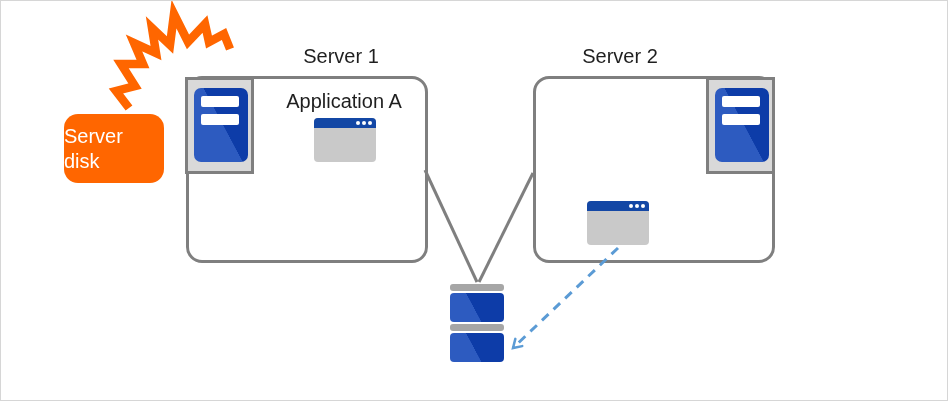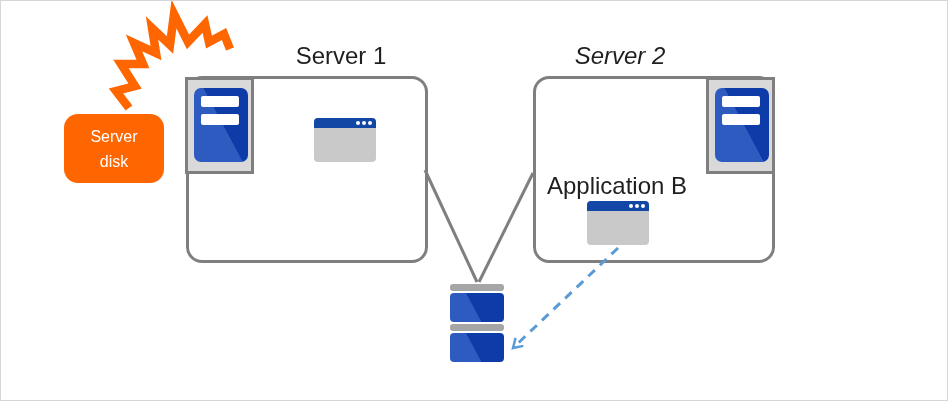--- a/index.html
+++ b/index.html
@@ -17,21 +17,21 @@
   }
   html,body{margin:0;padding:0;background:#fff;}
   body{font-family:"Liberation Sans",sans-serif;color:var(--text-dark);}
   .canvas{
     position:relative;width:948px;height:401px;box-sizing:border-box;
     background:#fff;border:1px solid var(--canvas-border);overflow:hidden;
   }
   .overlay{position:absolute;left:0;top:0;width:948px;height:401px;pointer-events:none;}
 
   .label{
-    position:absolute;font-size:24px;line-height:20px;white-space:nowrap;
+    position:absolute;font-size:20px;line-height:20px;white-space:nowrap;
     transform:translateX(-50%);text-align:center;color:var(--text-dark);
   }
 
   .server-box{
     position:absolute;width:242px;height:187px;box-sizing:border-box;
     border:3px solid var(--box-border-gray);border-radius:16px;background:#fff;
   }
   #server1-box{left:185px;top:75px;}
   #server2-box{left:532px;top:75px;}
 
@@ -58,36 +58,36 @@
   }
   #app-a-window{left:313px;top:117px;}
   #app-b-window{left:586px;top:200px;}
   .window-titlebar{position:relative;height:10px;background:var(--titlebar-blue);}
   .window-dots{position:absolute;right:4px;top:3px;display:flex;gap:2px;}
   .dot{width:4px;height:4px;border-radius:50%;background:#fff;}
 
   .badge{
     position:absolute;left:63px;top:113px;width:100px;height:69px;
     background:var(--orange);border-radius:14px;color:#fff;
-    display:flex;flex-direction:column;align-items:center;justify-content:center;
-    font-size:16px;line-height:25px;
+    display:flex;flex-direction:column;justify-content:center;
+    font-size:20px;line-height:25px;
   }
 
   .disk{
     position:absolute;left:449px;top:283px;width:54px;
     display:flex;flex-direction:column;
   }
   .disk-cap{height:7px;background:var(--disk-cap-gray);border-radius:3px;}
   .disk-platter{
     height:29px;border-radius:4px;margin:2px 0;
     background:linear-gradient(62deg,var(--tower-light) 45%,var(--tower-dark) 45.5%);
   }
 
   #server1-label{left:340px;top:45px;}
-  #server2-label{left:619px;top:45px;font-style:italic;}
+  #server2-label{left:619px;top:45px;}
   #app-a-label{left:343px;top:90px;}
   #app-b-label{left:616px;top:175px;}
   #disk-label{left:484px;top:367px;}
 
   .connector{stroke:var(--box-border-gray);stroke-width:3;fill:none;}
   .dashed-arrow{stroke:var(--arrow-blue);stroke-width:3;fill:none;stroke-dasharray:9 7;}
   .burst{stroke:var(--orange);stroke-width:8.5;fill:none;stroke-miterlimit:5;}
 </style>
 </head>
 <body>
@@ -95,39 +95,39 @@
 <div class="canvas">
 
   <div class="label" id="server1-label">Server 1</div>
   <div class="server-box" id="server1-box"></div>
   <div class="server-frame" id="server1-frame">
     <div class="tower">
       <div class="tower-slot s1"></div>
       <div class="tower-slot s2"></div>
     </div>
   </div>
+  <div class="label" id="app-a-label">Application A</div>
   <div class="window-icon" id="app-a-window">
     <div class="window-titlebar">
       <div class="window-dots">
         <div class="dot"></div>
         <div class="dot"></div>
         <div class="dot"></div>
       </div>
     </div>
   </div>
 
   <div class="label" id="server2-label">Server 2</div>
   <div class="server-box" id="server2-box"></div>
   <div class="server-frame" id="server2-frame">
     <div class="tower">
       <div class="tower-slot s1"></div>
       <div class="tower-slot s2"></div>
     </div>
   </div>
-  <div class="label" id="app-b-label">Application B</div>
   <div class="window-icon" id="app-b-window">
     <div class="window-titlebar">
       <div class="window-dots">
         <div class="dot"></div>
         <div class="dot"></div>
         <div class="dot"></div>
       </div>
     </div>
   </div>
 

